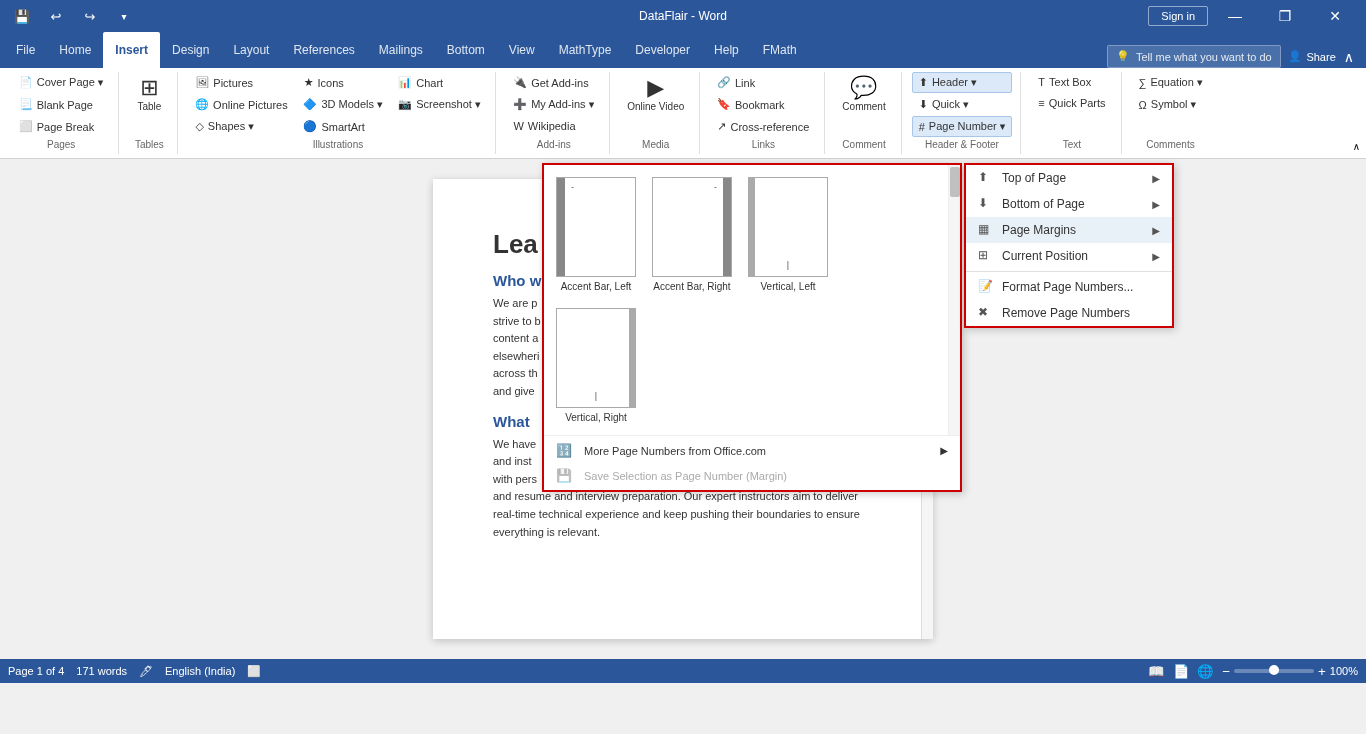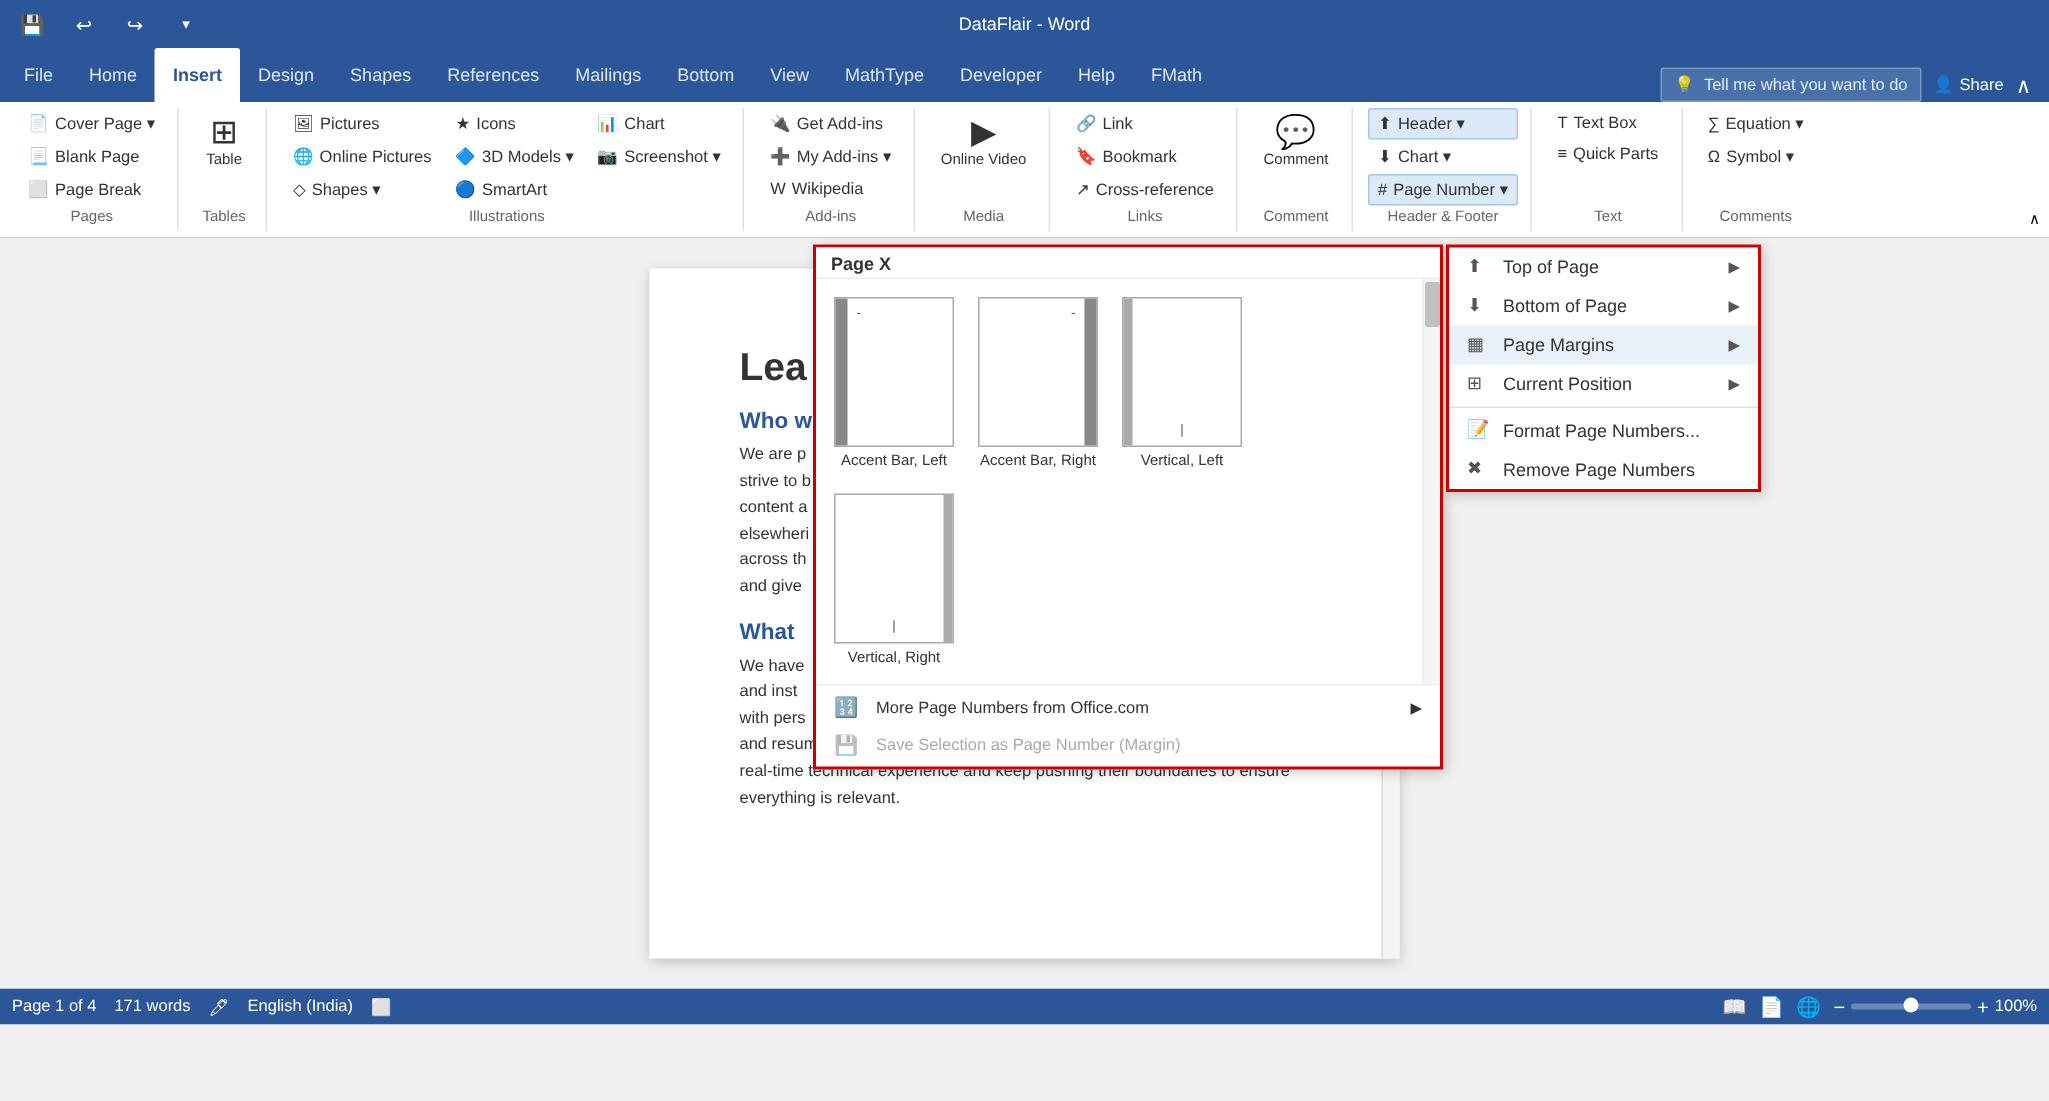--- a/index.html
+++ b/index.html
@@ -54,28 +54,34 @@
 <body>
 
 <div class="title-bar">
   <div class="title-bar-left">
     <button class="qat-btn">💾</button>
     <button class="qat-btn">↩</button>
     <button class="qat-btn">↪</button>
     <button class="qat-btn" style="font-size:10px;">▾</button>
   </div>
   <span style="position:absolute;left:50%;transform:translateX(-50%);color:white;font-size:12px;">DataFlair - Word</span>
+  <div style="display:flex;align-items:center;gap:4px;">
+    <button style="background:transparent;border:1px solid rgba(255,255,255,0.5);color:white;padding:3px 12px;font-size:11px;cursor:pointer;border-radius:2px;">Sign in</button>
+    <button class="title-btn">—</button>
+    <button class="title-btn">❐</button>
+    <button class="title-btn close">✕</button>
+  </div>
 </div>
 
 <div style="background:#2b579a;display:flex;align-items:flex-end;height:36px;padding:0 4px;">
   <div class="ribbon-tab">File</div>
   <div class="ribbon-tab">Home</div>
   <div class="ribbon-tab active">Insert</div>
   <div class="ribbon-tab">Design</div>
-  <div class="ribbon-tab">Shapes</div>
+  <div class="ribbon-tab">Layout</div>
   <div class="ribbon-tab">References</div>
   <div class="ribbon-tab">Mailings</div>
   <div class="ribbon-tab">Bottom</div>
   <div class="ribbon-tab">View</div>
   <div class="ribbon-tab">MathType</div>
   <div class="ribbon-tab">Developer</div>
   <div class="ribbon-tab">Help</div>
   <div class="ribbon-tab">FMath</div>
   <div style="margin-left:auto;display:flex;align-items:center;padding:0 8px;">
     <div class="tell-me" style="background:rgba(255,255,255,0.15);border-color:rgba(255,255,255,0.3);color:rgba(255,255,255,0.85);">
@@ -230,21 +236,21 @@
 
   <div class="ribbon-group">
     <div class="ribbon-group-items">
       <div style="display:flex;flex-direction:column;gap:1px;">
         <div class="ribbon-btn-small ribbon-btn-active">
           <span>⬆</span>
           <span>Header ▾</span>
         </div>
         <div class="ribbon-btn-small">
           <span>⬇</span>
-          <span>Chart ▾</span>
+          <span>Quick ▾</span>
         </div>
         <div class="ribbon-btn-small ribbon-btn-active">
           <span>#</span>
           <span>Page Number ▾</span>
         </div>
       </div>
     </div>
     <div class="ribbon-group-label">Header &amp; Footer</div>
   </div>
 
@@ -332,23 +338,20 @@
       <span>Format Page Numbers...</span>
     </div>
     <div class="pn-item">
       <span class="pn-icon">✖</span>
       <span>Remove Page Numbers</span>
     </div>
   </div>
 
   <div style="position:absolute;top:4px;right:404px;background:white;border:2px solid #cc0000;box-shadow:2px 2px 8px rgba(0,0,0,0.2);width:420px;z-index:99;">
 
-    <div style="padding:4px 10px 2px 10px;background:white;font-size:12px;font-weight:600;color:#333;border-bottom:1px solid #eee;">
-      <span>Page X</span>
-    </div>
 
     <div style="padding:8px;overflow-y:auto;max-height:320px;position:relative;">
 
       <div style="position:absolute;right:0;top:0;bottom:0;width:12px;background:#f5f5f5;border-left:1px solid #eee;">
         <div style="width:10px;height:30px;background:#c0c0c0;margin:2px auto;border-radius:2px;"></div>
       </div>
 
       <div style="display:flex;gap:8px;margin-bottom:8px;">
 
         <div style="display:flex;flex-direction:column;align-items:center;cursor:pointer;padding:4px;">

